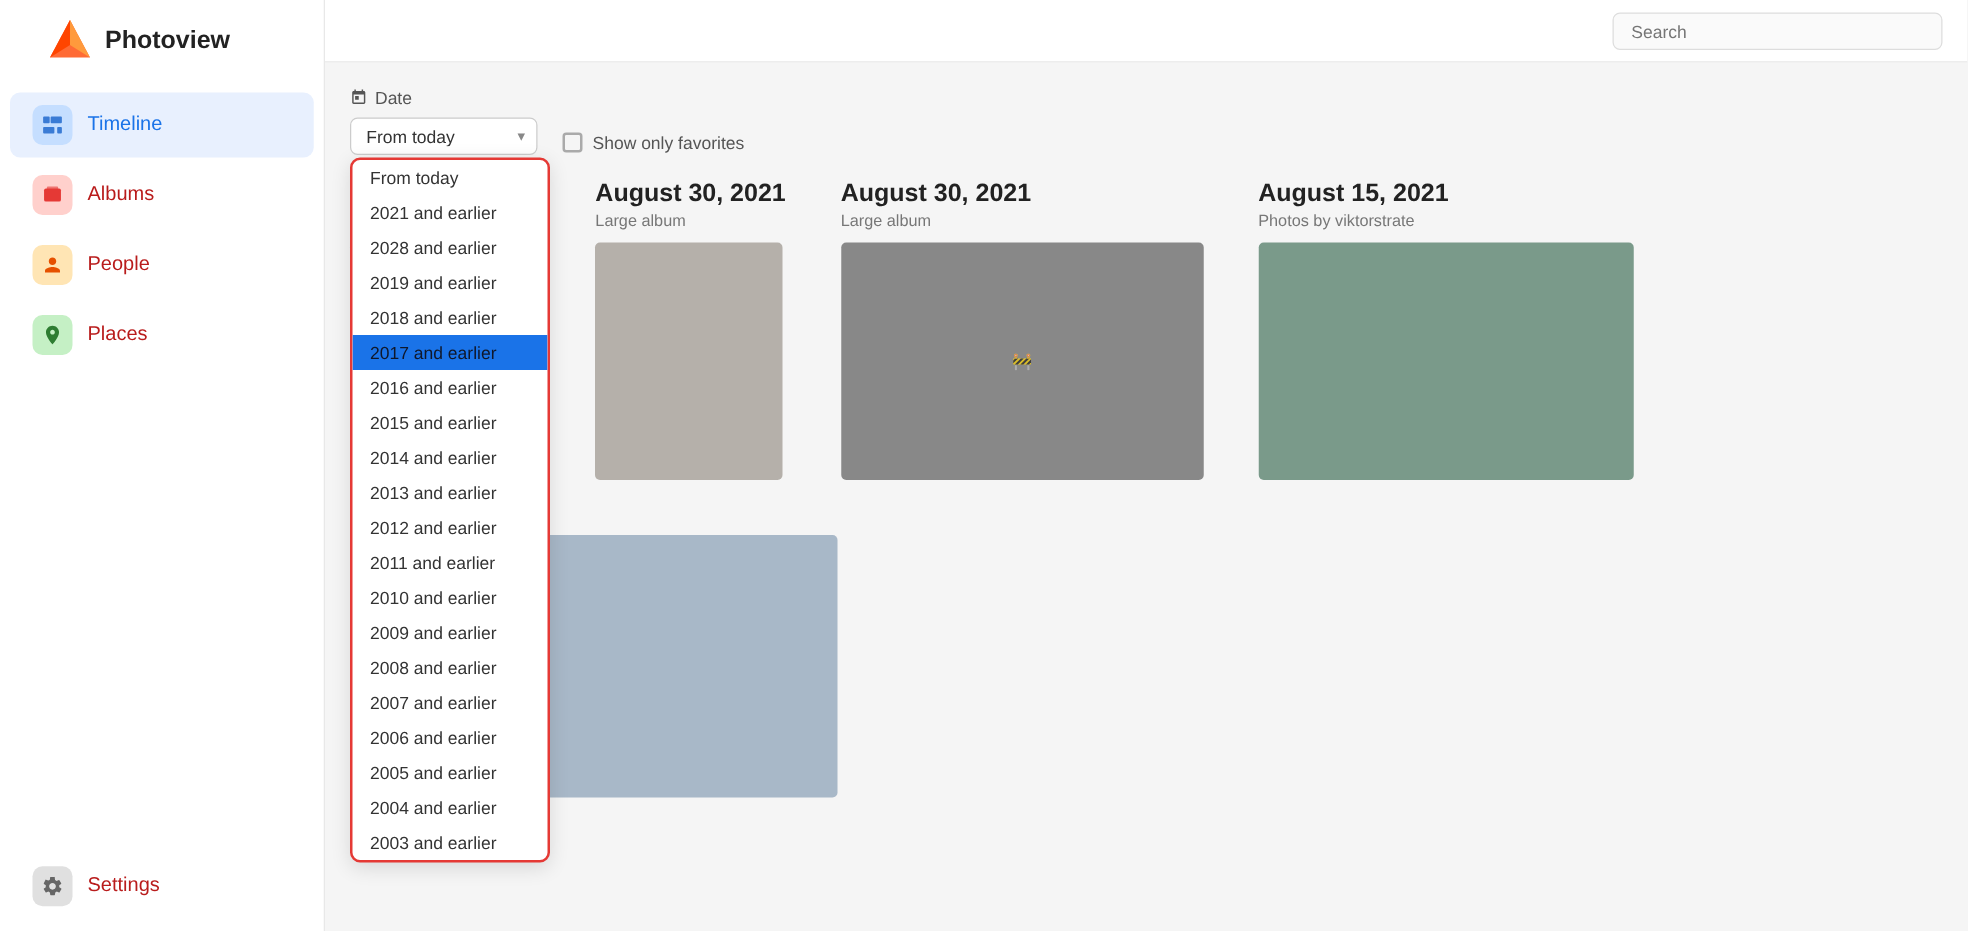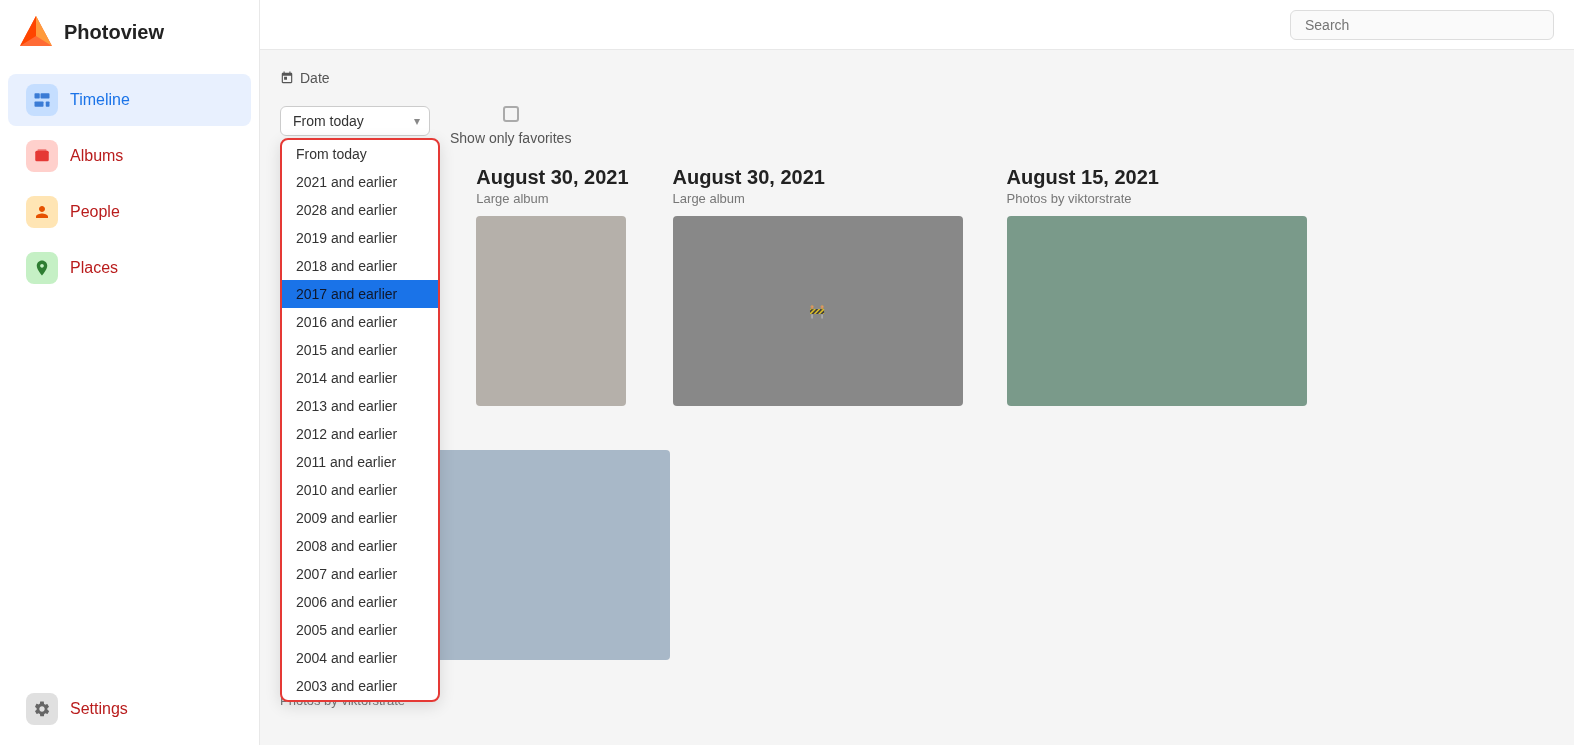--- a/index.html
+++ b/index.html
@@ -13,20 +13,21 @@
       display: flex;
       flex-direction: column;
       flex-shrink: 0;
       height: 100vh;
     }
     .sidebar-logo {
       display: flex;
       align-items: center;
       padding: 14px 18px;
       gap: 10px;
+      margin-left: 20px;
     }
     .logo-icon {
       width: 36px;
       height: 36px;
     }
     .logo-text {
       font-size: 20px;
       font-weight: 600;
       color: #222;
     }
@@ -114,21 +115,21 @@
     }
 
     .date-filter {
       position: relative;
     }
 
     .date-filter-header {
       display: flex;
       align-items: center;
       gap: 6px;
-      margin-bottom: 20px;
+      margin-bottom: 8px;
       font-size: 14px;
       color: #555;
       font-weight: 500;
     }
 
     .date-select-wrapper {
       position: relative;
     }
 
     .date-select {
@@ -179,21 +180,20 @@
     .dropdown-option.selected { background: #1a73e8; color: #0f172a; }
 
     .favorites-toggle {
       display: flex;
       align-items: center;
       gap: 8px;
       font-size: 14px;
       color: #555;
       cursor: pointer;
       padding-top: 36px;
-      flex-direction: column;
     }
 
     .checkbox-outline {
       width: 16px;
       height: 16px;
       border: 2px solid #aaa;
       border-radius: 3px;
       display: flex;
       align-items: center;
       justify-content: center;

